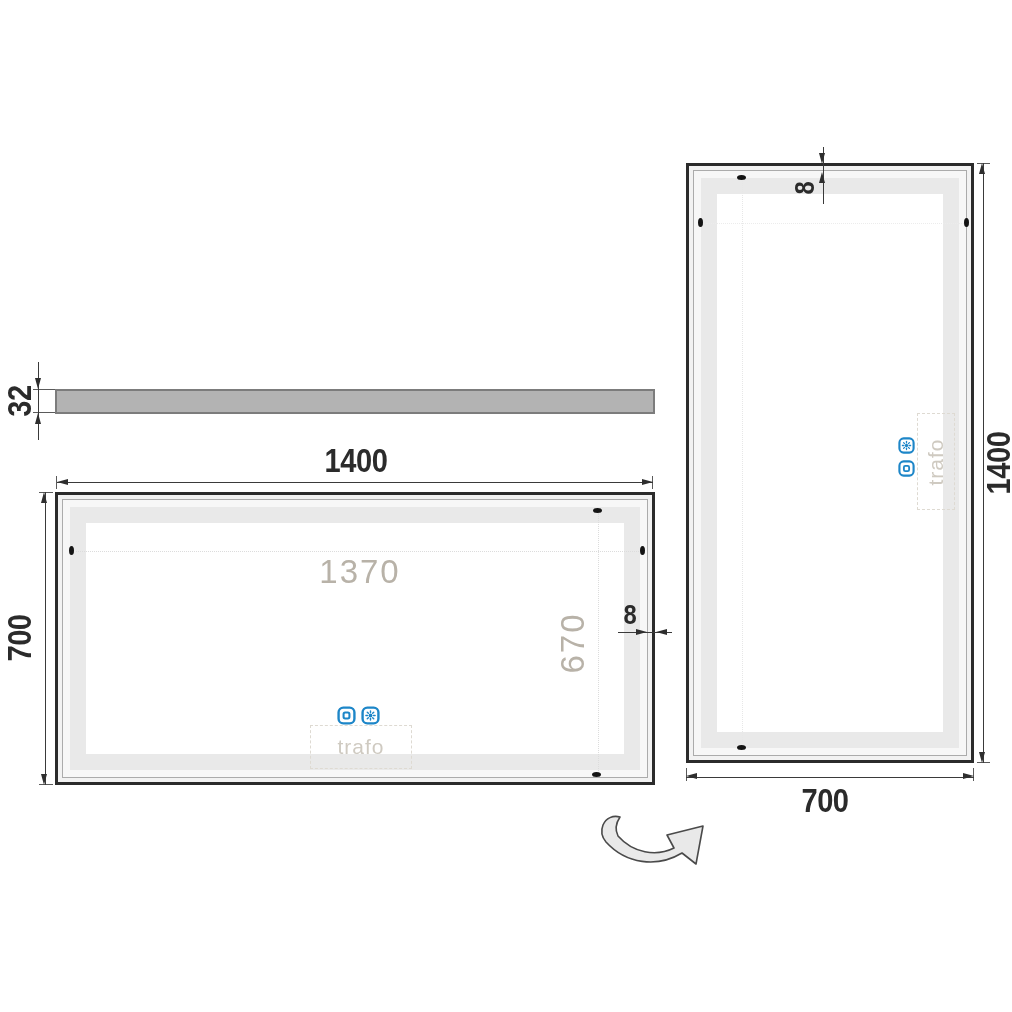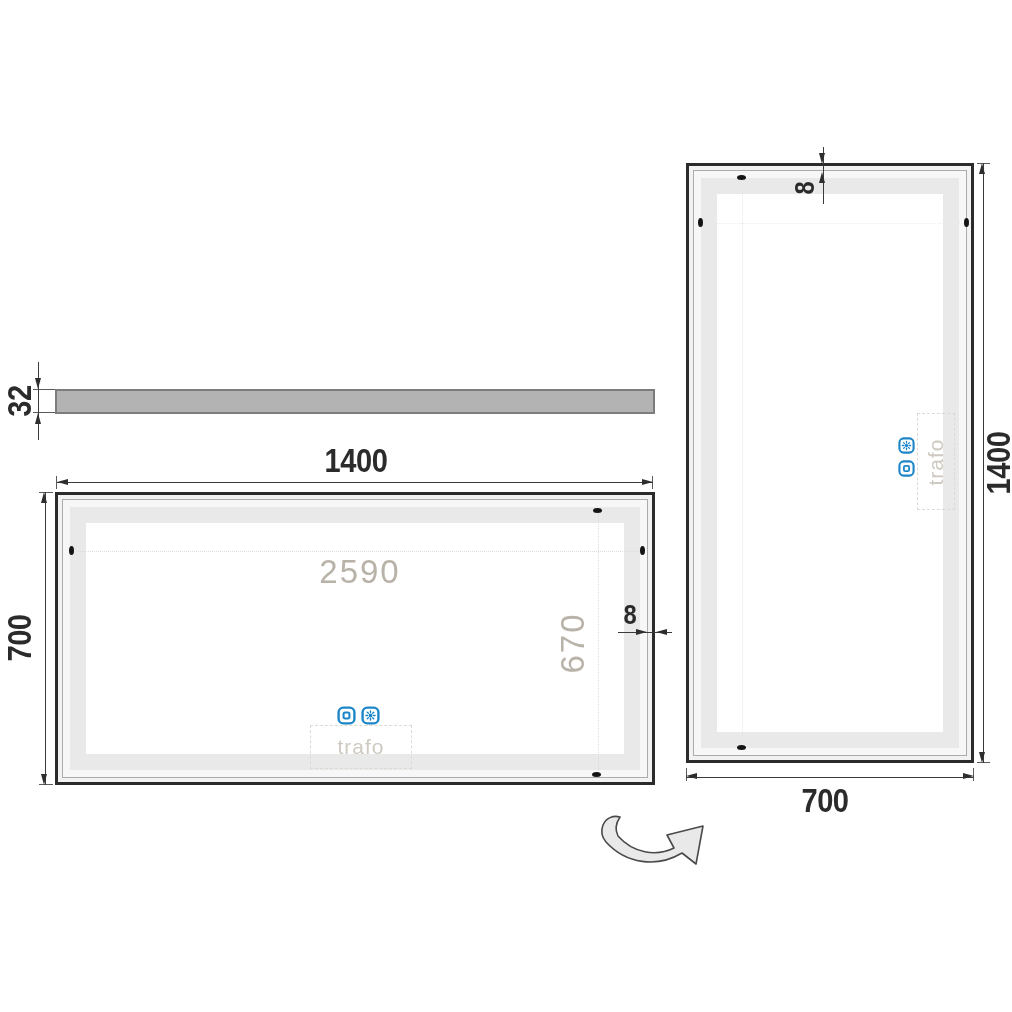--- a/index.html
+++ b/index.html
@@ -72,21 +72,21 @@
     </div>
   </div>
 
   <div class="dotted-h" style="left:76px;top:551px;width:565px;"></div>
   <div class="dotted-v" style="left:598px;top:513px;height:260px;"></div>
   <div class="dot-v" style="left:69px;top:546px;"></div>
   <div class="dot-v" style="left:640px;top:546px;"></div>
   <div class="dot-h" style="left:593px;top:508px;"></div>
   <div class="dot-h" style="left:592px;top:772px;"></div>
 
-  <span class="ghost" style="left:360px;top:572px;">2590</span>
+  <span class="ghost" style="left:360px;top:572px;">1370</span>
   <span class="ghost rot" style="left:573px;top:643px;">670</span>
 
   <div class="trafo-box" style="left:310px;top:725px;width:102px;height:44px;"></div>
   <span class="trafo-txt" style="left:361px;top:747px;">trafo</span>
   <div class="icon-row" style="left:337px;top:706px;">
     <svg class="ticon" viewBox="0 0 24 24">
       <rect x="2" y="2" width="20" height="20" rx="6" fill="#ffffff" stroke="#1d86c8" stroke-width="3"></rect>
       <rect x="8.3" y="8.3" width="7.4" height="7.4" rx="2" fill="none" stroke="#1d86c8" stroke-width="2.6"></rect>
     </svg>
     <svg class="ticon" viewBox="0 0 24 24">

